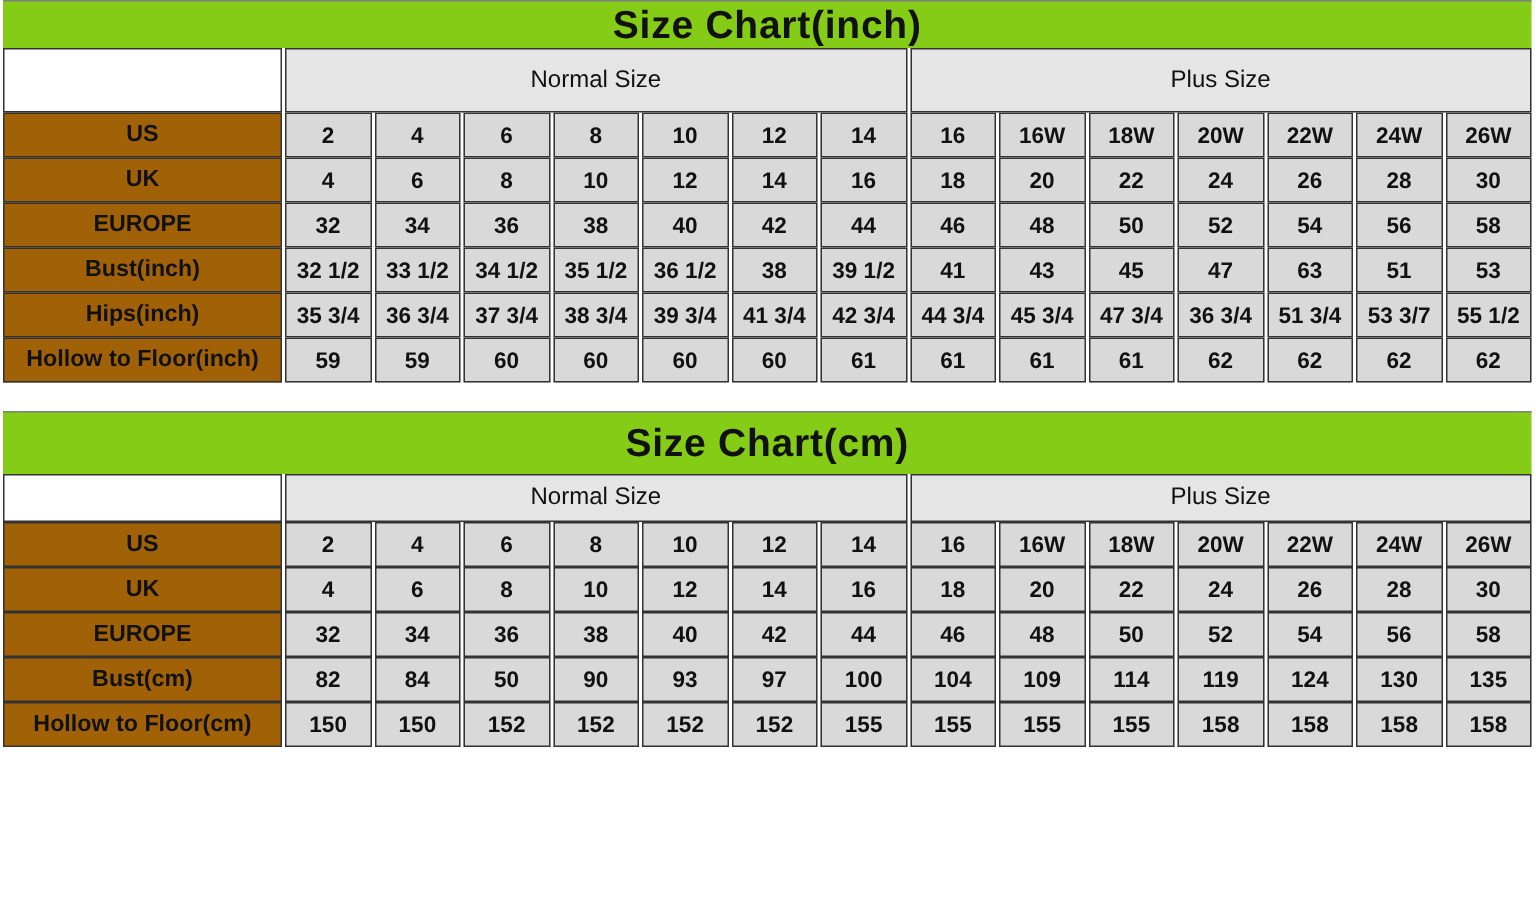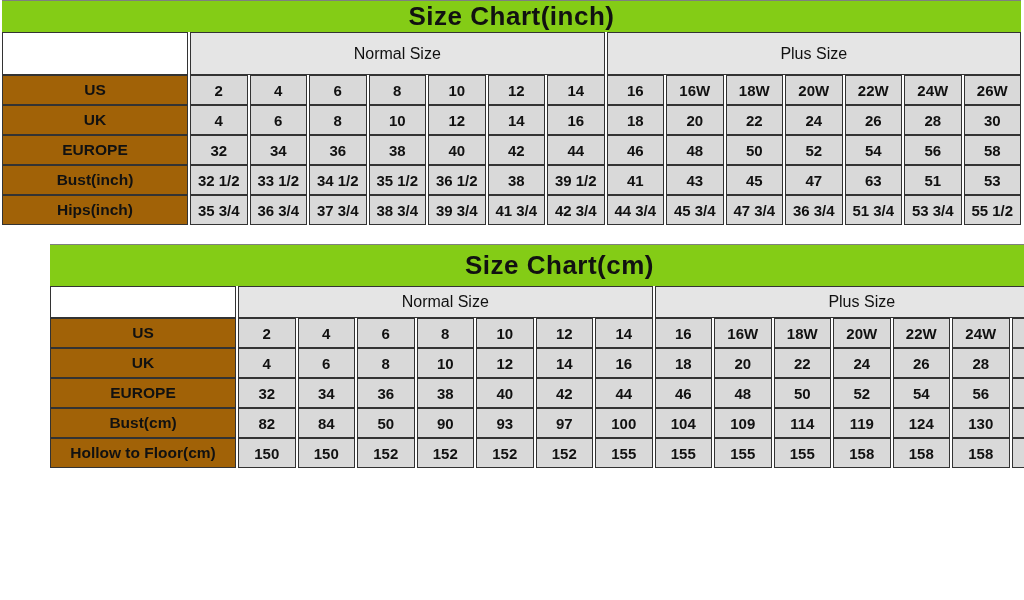--- a/index.html
+++ b/index.html
@@ -52,21 +52,21 @@
     height: 30px;
   }
   .val-cell {
     border: 1px solid #333333;
     background: #d9d9d9;
     text-align: center;
     font-size: 15px;
     font-weight: 600;
     height: 30px;
   }
-  .t2-wrap { margin-top: 19px; margin-left: 48px; }
+  .t2-wrap { margin-top: 19px; }
 </style>
 </head>
 <body>
 
 <div class="sheet">
   <div class="t1-wrap">
     <table class="size-table t1">
         <colgroup>
           <col style="width: 186px;">
           <col>
@@ -168,22 +168,39 @@
             <td class="val-cell">37 3/4</td>
             <td class="val-cell">38 3/4</td>
             <td class="val-cell">39 3/4</td>
             <td class="val-cell">41 3/4</td>
             <td class="val-cell">42 3/4</td>
             <td class="val-cell">44 3/4</td>
             <td class="val-cell">45 3/4</td>
             <td class="val-cell">47 3/4</td>
             <td class="val-cell">36 3/4</td>
             <td class="val-cell">51 3/4</td>
-            <td class="val-cell">53 3/4</td>
+            <td class="val-cell">53 3/7</td>
             <td class="val-cell">55 1/2</td>
+          </tr>
+          <tr>
+            <td class="row-label">Hollow to Floor(inch)</td>
+            <td class="val-cell">59</td>
+            <td class="val-cell">59</td>
+            <td class="val-cell">60</td>
+            <td class="val-cell">60</td>
+            <td class="val-cell">60</td>
+            <td class="val-cell">60</td>
+            <td class="val-cell">61</td>
+            <td class="val-cell">61</td>
+            <td class="val-cell">61</td>
+            <td class="val-cell">61</td>
+            <td class="val-cell">62</td>
+            <td class="val-cell">62</td>
+            <td class="val-cell">62</td>
+            <td class="val-cell">62</td>
           </tr>
         </tbody>
     </table>
   </div>
   <div class="t2-wrap">
     <table class="size-table t2">
         <colgroup>
           <col style="width: 186px;">
           <col>
           <col>

